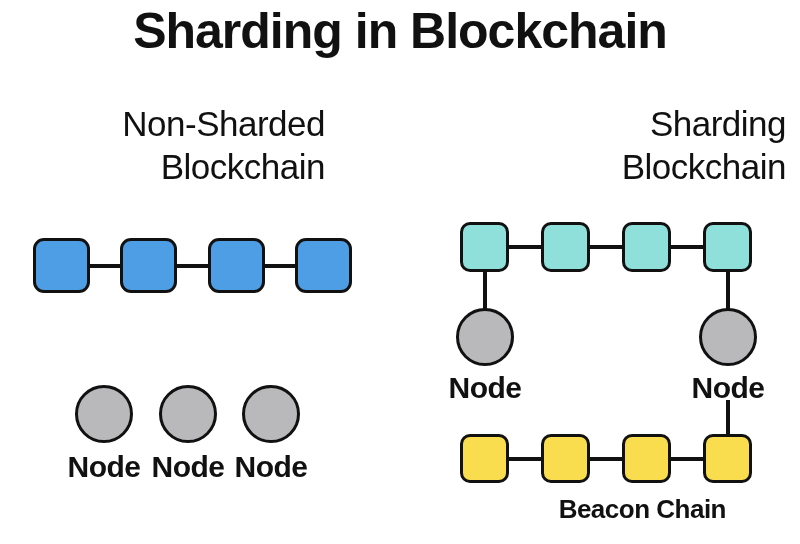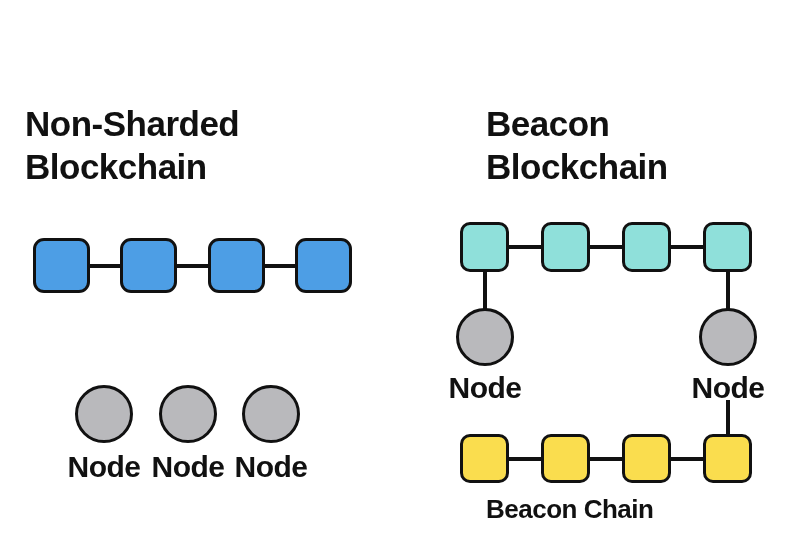--- a/index.html
+++ b/index.html
@@ -21,22 +21,22 @@
     color:var(--ink);
   }
   .title{
     position:absolute;top:2px;left:0;width:800px;
     text-align:center;
     font-size:50px;font-weight:700;letter-spacing:-1px;
     line-height:58px;
   }
   .section-heading{
     position:absolute;top:102px;width:300px;
-    text-align:left;
-    font-size:35px;font-weight:700;letter-spacing:-0.5px;
+    text-align:right;
+    font-size:35px;font-weight:400;letter-spacing:-0.5px;
     line-height:43px;
   }
   .heading-left{left:25px;}
   .heading-right{left:486px;}
   .block{
     position:absolute;
     border:3.5px solid var(--ink);
     border-radius:11px;
   }
   .block-blue{width:57px;height:55px;top:238px;background:var(--blue);}
@@ -71,28 +71,29 @@
   .lc1{left:75px;top:385px;} .lc2{left:159px;top:385px;} .lc3{left:242px;top:385px;}
   .rc1{left:456px;top:308px;} .rc2{left:699px;top:308px;}
   .node-label{
     position:absolute;width:90px;text-align:center;
     font-size:30px;font-weight:700;letter-spacing:-0.5px;
   }
   .ln1{left:59px;top:450px;} .ln2{left:143px;top:450px;} .ln3{left:226px;top:450px;}
   .rn1{left:440px;top:371px;} .rn2{left:683px;top:371px;}
   .beacon-label{
     position:absolute;left:486px;top:494px;width:240px;
-    text-align:left;font-size:26px;font-weight:700;letter-spacing:-0.5px;
+    text-align:right;font-size:26px;font-weight:700;letter-spacing:-0.5px;
   }
 </style>
 </head>
 <body>
 
 <div class="canvas">
 
+  <div class="title">Sharding in Blockchain</div>
 
   <div class="section-heading heading-left">
     <div>Non-Sharded</div>
     <div>Blockchain</div>
   </div>
 
   <div class="hline blue-c1"></div>
   <div class="hline blue-c2"></div>
   <div class="hline blue-c3"></div>
   <div class="block block-blue bsq1"></div>
@@ -101,21 +102,21 @@
   <div class="block block-blue bsq4"></div>
 
   <div class="node-circle lc1"></div>
   <div class="node-circle lc2"></div>
   <div class="node-circle lc3"></div>
   <div class="node-label ln1">Node</div>
   <div class="node-label ln2">Node</div>
   <div class="node-label ln3">Node</div>
 
   <div class="section-heading heading-right">
-    <div>Beacon</div>
+    <div>Sharding</div>
     <div>Blockchain</div>
   </div>
 
   <div class="hline teal-c1"></div>
   <div class="hline teal-c2"></div>
   <div class="hline teal-c3"></div>
   <div class="vline drop-left"></div>
   <div class="vline drop-right"></div>
   <div class="block block-teal tsq1"></div>
   <div class="block block-teal tsq2"></div>

